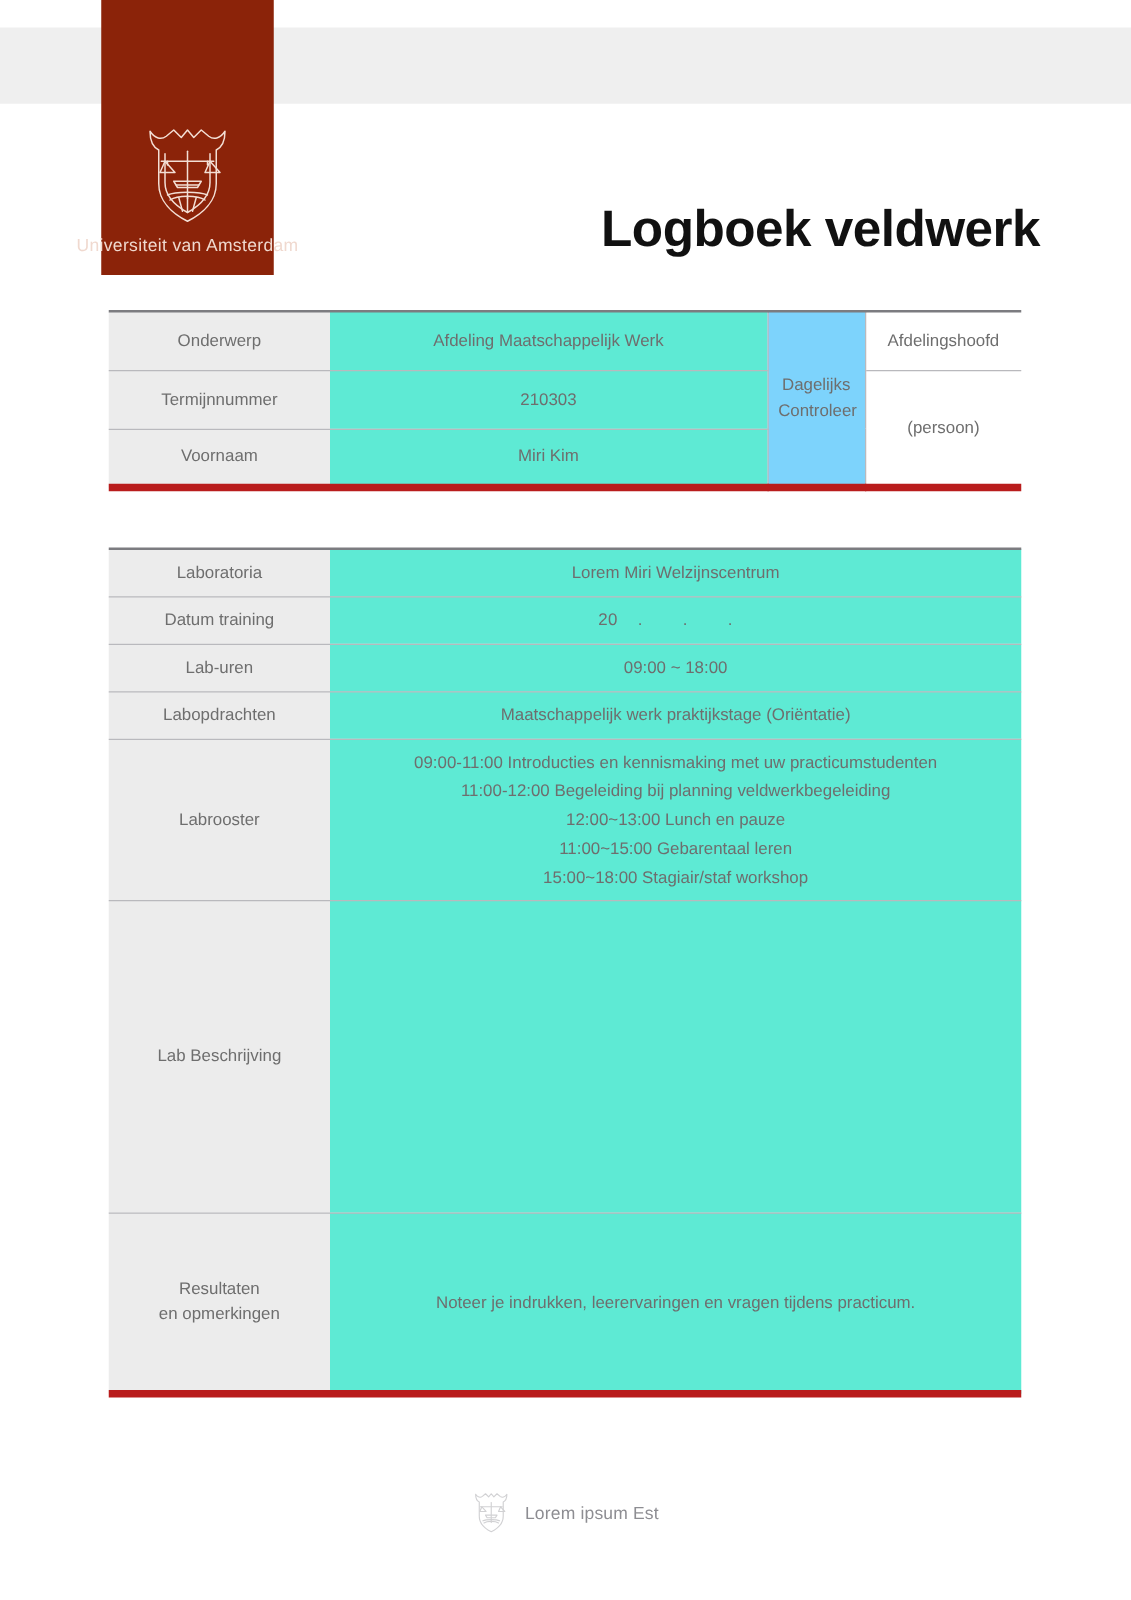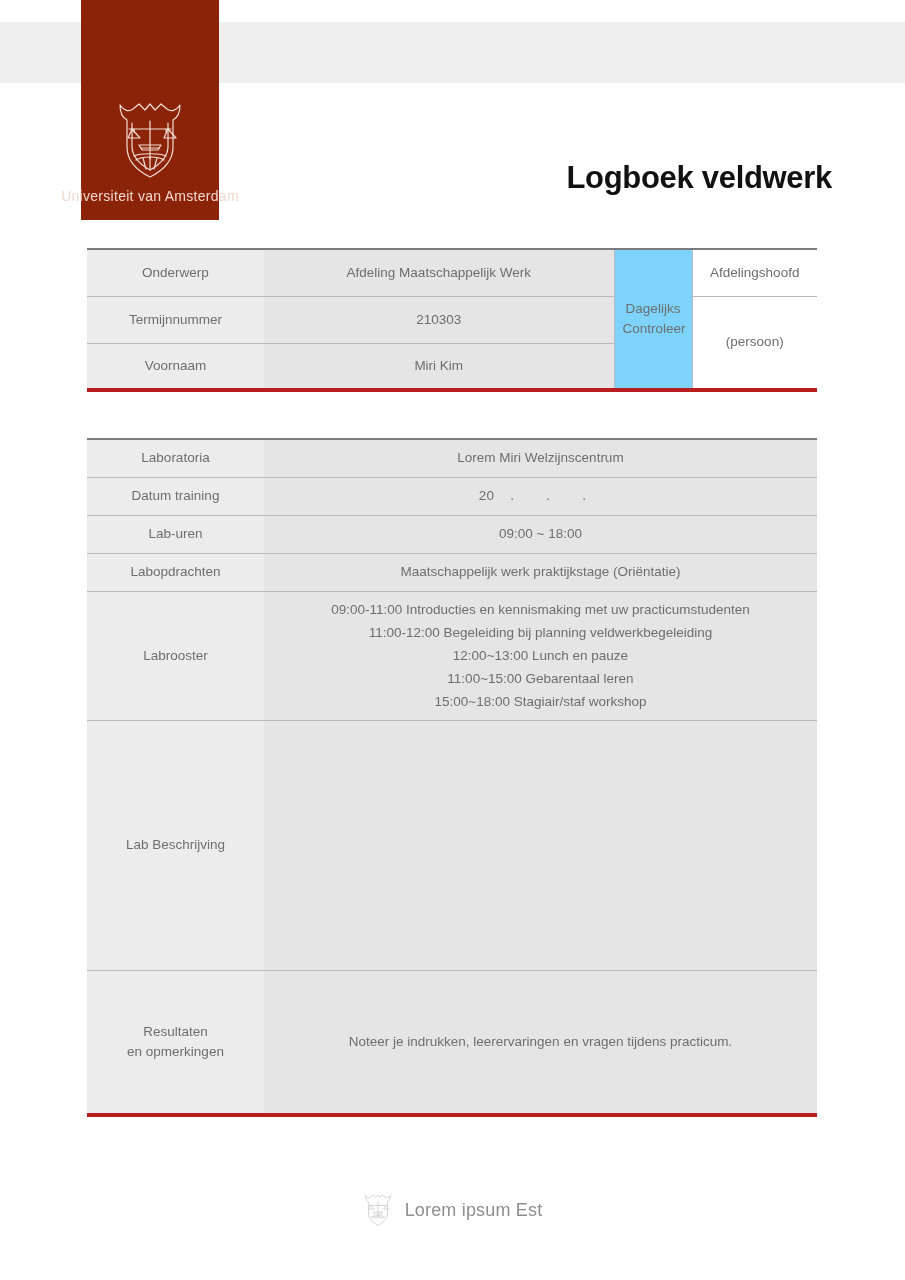--- a/index.html
+++ b/index.html
@@ -49,21 +49,21 @@
     font-size: 14px;
     letter-spacing: 0.02em;
     margin-top: 7px;
     white-space: nowrap;
   }
 
   .page-title {
     position: absolute;
     right: 73px;
     top: 160px;
-    font-size: 31px;
+    font-size: 41px;
     font-weight: bold;
     color: #111111;
     letter-spacing: -0.01em;
     white-space: nowrap;
   }
 
   
   .sheet {
     position: absolute;
     left: 87px;
@@ -71,42 +71,42 @@
     box-sizing: border-box;
   }
   #table-identity { top: 248px; }
   #table-log { top: 438px; }
 
   table.doc-table {
     width: 730px;
     border-collapse: collapse;
     table-layout: fixed;
     border-top: 2px solid #7c7c80;
-    border-bottom: 4px solid #b91c1c;
+    border-bottom: 6px solid #b91c1c;
   }
   table.doc-table td {
     border-top: 1px solid #b9b9bd;
     font-size: 13.5px;
     color: #6e6e6e;
     text-align: center;
     vertical-align: middle;
     padding: 6px 8px;
     box-sizing: border-box;
     font-weight: 400;
     line-height: 1.45;
   }
   table.doc-table tr:first-child td {
     border-top: none;
   }
   td.label-cell {
     background: #ececec;
     width: 177px;
   }
   td.value-cell {
-    background: #e5e5e5;
+    background: #5eead4;
   }
   td.span-label {
     background: #7dd3fc;
     border-left: 1px solid #b9b9bd;
     border-right: 1px solid #b9b9bd;
     width: 78px;
     font-size: 13px;
   }
   td.signer-cell {
     background: #ffffff;
@@ -141,21 +141,21 @@
     justify-content: center;
     gap: 12px;
   }
   .footer-crest {
     width: 30px;
     height: 36px;
     display: block;
     opacity: 0.45;
   }
   .footer-text {
-    font-size: 18px;
+    font-size: 14px;
     color: #8d8d92;
     letter-spacing: 0.01em;
   }
 </style>
 </head>
 <body>
 
 <div class="header-band"></div>
 
 <div class="brand-banner">

